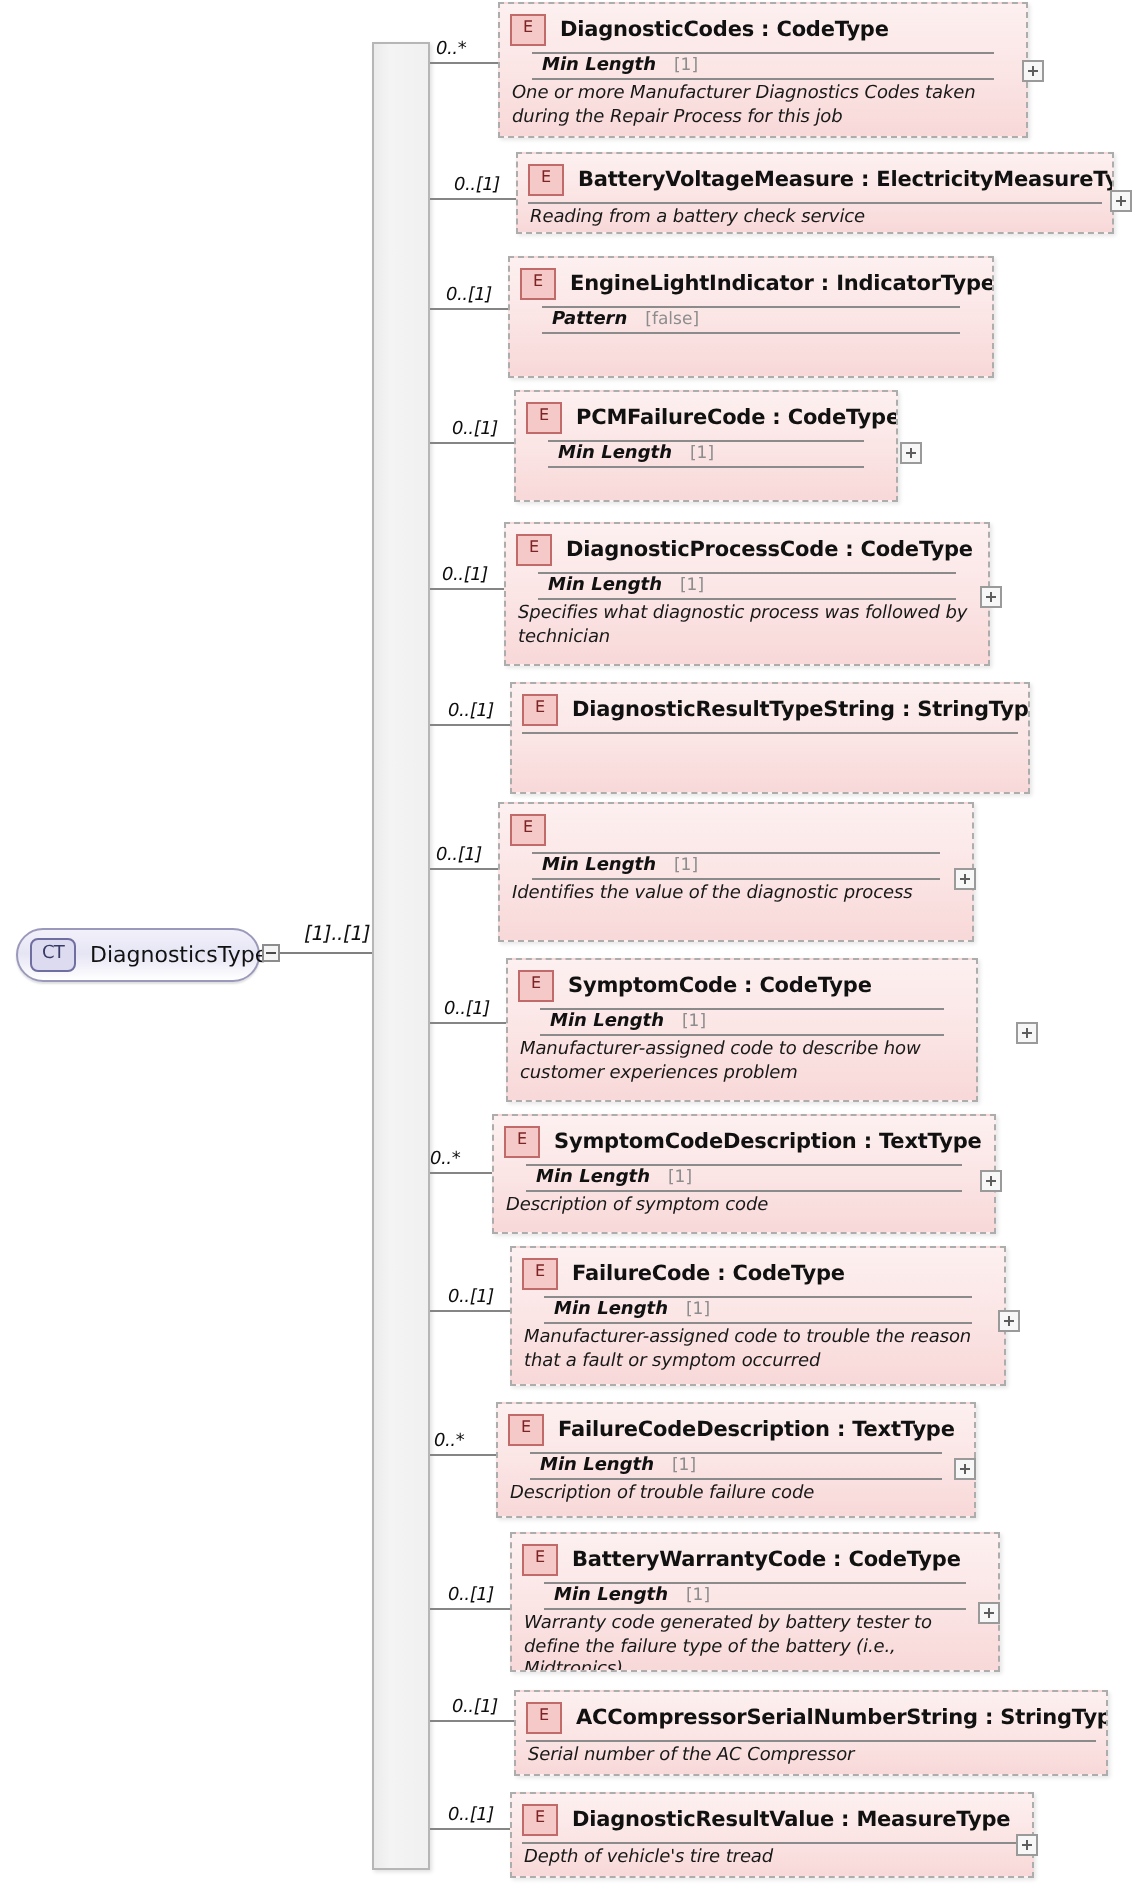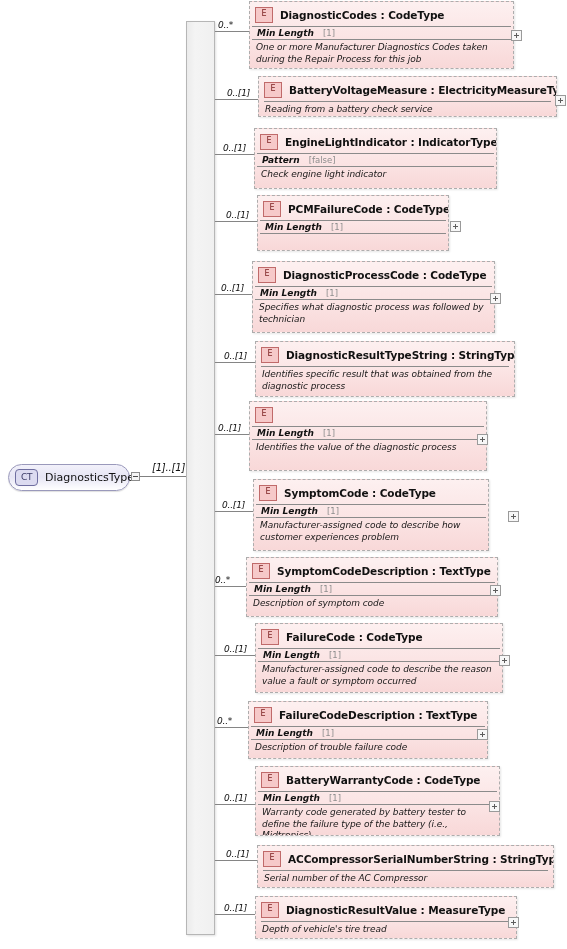--- a/index.html
+++ b/index.html
@@ -189,21 +189,21 @@
     color: #111111;
     white-space: nowrap;
     letter-spacing: -0.1px;
   }
   .facet {
     border-top: 1px solid #8b8b8b;
     border-bottom: 1px solid #8b8b8b;
     padding: 1px 5px 1px 5px;
     display: flex;
     align-items: baseline;
-    margin: 0 2px;
+    margin: 0 16px;
   }
   .facet-name {
     font-size: 9px;
     font-style: italic;
     font-weight: bold;
     color: #111;
     white-space: nowrap;
   }
   .facet-val {
     font-size: 8.5px;
@@ -299,21 +299,20 @@
       <div class="card" style="left: 223px; top: 143px;">0..[1]</div>
       <div class="el" style="left: 254px; top: 128px; width: 243px; height: 61px;">
         <div class="el-head">
           <span class="e-badge">E</span>
           <span class="el-title">EngineLightIndicator : IndicatorType</span>
         </div>
         <div class="facet">
           <span class="facet-name">Pattern</span>
           <span class="facet-val">[false]</span>
         </div>
-        <div class="el-doc">Check engine light indicator</div>
       </div>
       <div class="conn" style="left: 215px; top: 221px; width: 42px;"></div>
       <div class="card" style="left: 226px; top: 210px;">0..[1]</div>
       <div class="el" style="left: 257px; top: 195px; width: 192px; height: 56px;">
         <div class="el-head">
           <span class="e-badge">E</span>
           <span class="el-title">PCMFailureCode : CodeType</span>
         </div>
         <div class="facet">
           <span class="facet-name">Min Length</span>
@@ -336,21 +335,20 @@
       </div>
       <div class="plus" style="left: 490px; top: 293px;"></div>
       <div class="conn" style="left: 215px; top: 362px; width: 40px;"></div>
       <div class="card" style="left: 224px; top: 351px;">0..[1]</div>
       <div class="el" style="left: 255px; top: 341px; width: 260px; height: 56px;">
         <div class="el-head">
           <span class="e-badge">E</span>
           <span class="el-title">DiagnosticResultTypeString : StringType</span>
         </div>
         <div class="el-sep"></div>
-        <div class="el-doc">Identifies specific result that was obtained from the diagnostic process</div>
       </div>
       <div class="conn" style="left: 215px; top: 434px; width: 34px;"></div>
       <div class="card" style="left: 218px; top: 423px;">0..[1]</div>
       <div class="el" style="left: 249px; top: 401px; width: 238px; height: 70px;">
         <div class="el-head">
           <span class="e-badge">E</span>
         </div>
         <div class="facet">
           <span class="facet-name">Min Length</span>
           <span class="facet-val">[1]</span>
@@ -390,21 +388,21 @@
       <div class="card" style="left: 224px; top: 644px;">0..[1]</div>
       <div class="el" style="left: 255px; top: 623px; width: 248px; height: 70px;">
         <div class="el-head">
           <span class="e-badge">E</span>
           <span class="el-title">FailureCode : CodeType</span>
         </div>
         <div class="facet">
           <span class="facet-name">Min Length</span>
           <span class="facet-val">[1]</span>
         </div>
-        <div class="el-doc">Manufacturer-assigned code to describe the reason value a fault or symptom occurred</div>
+        <div class="el-doc">Manufacturer-assigned code to trouble the reason that a fault or symptom occurred</div>
       </div>
       <div class="plus" style="left: 499px; top: 655px;"></div>
       <div class="conn" style="left: 215px; top: 727px; width: 33px;"></div>
       <div class="card" style="left: 217px; top: 716px;">0..*</div>
       <div class="el" style="left: 248px; top: 701px; width: 240px; height: 58px;">
         <div class="el-head">
           <span class="e-badge">E</span>
           <span class="el-title">FailureCodeDescription : TextType</span>
         </div>
         <div class="facet">

